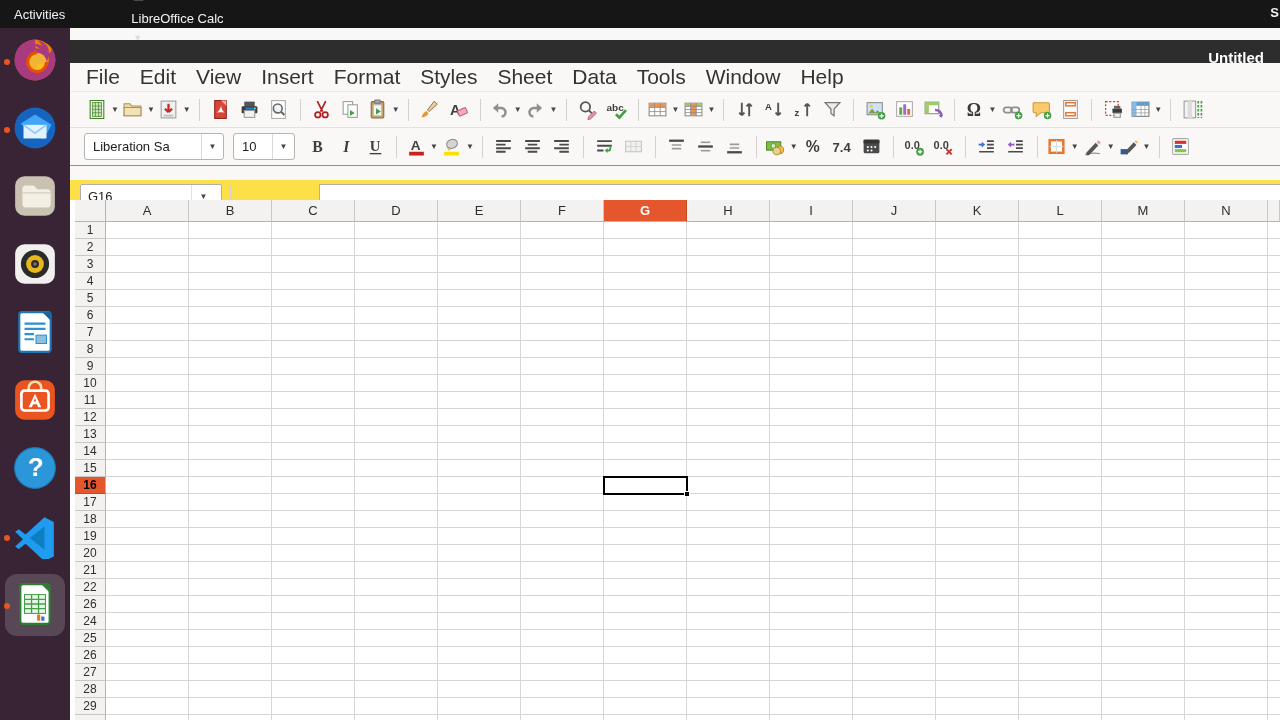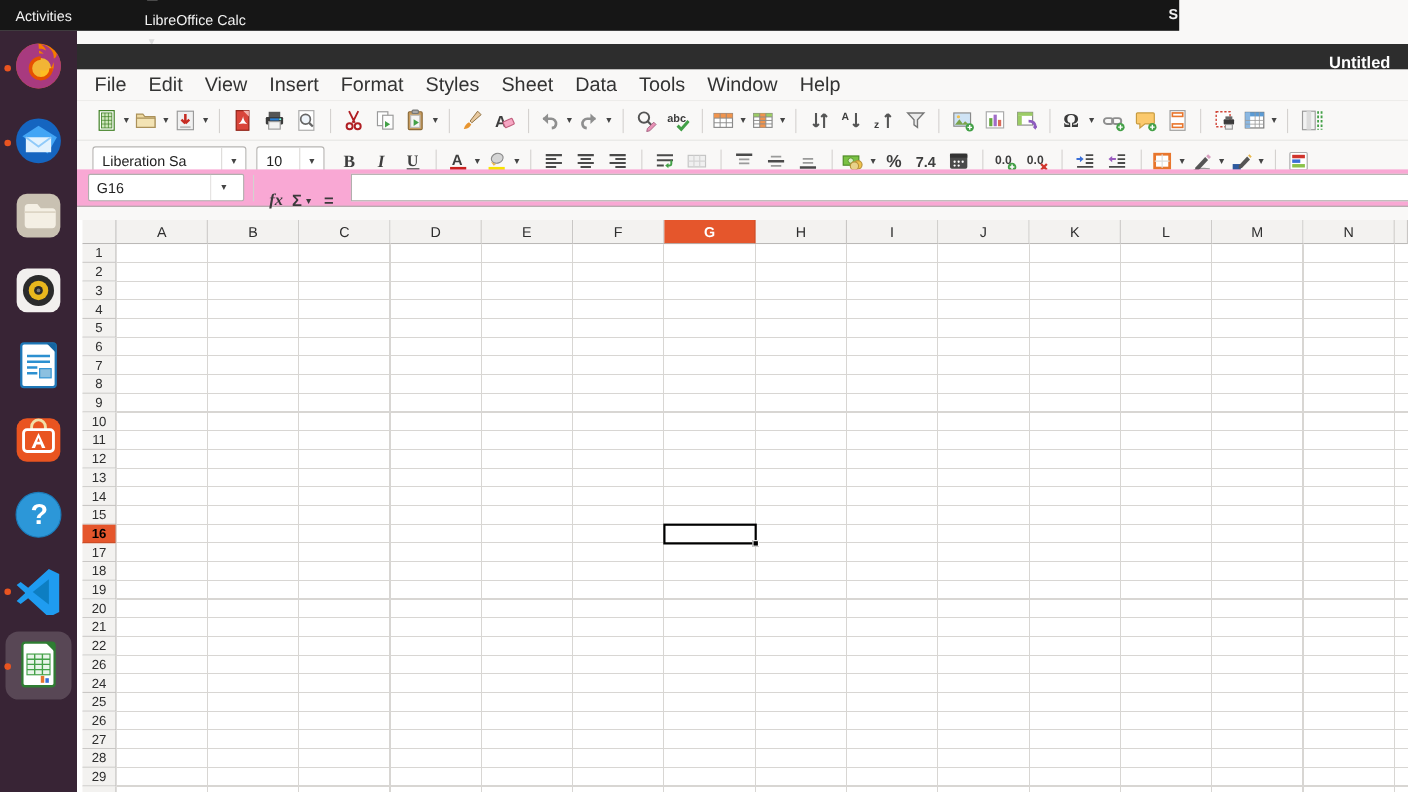--- a/index.html
+++ b/index.html
@@ -1,21 +1,21 @@
 <!DOCTYPE html>
 <html><head>
 <meta charset="utf-8">
 <style>
   * { margin:0; padding:0; box-sizing:border-box; }
   html,body { width:1280px; height:720px; overflow:hidden; background:#000;
     font-family:"Liberation Sans", sans-serif; }
   .screen { position:absolute; inset:0; width:1280px; height:720px; background:#f9f8f7; }
 
   
-  .topbar { position:absolute; left:0; top:0; width:1072px; height:28px;
+  .topbar { position:absolute; left:0; top:0; width:1280px; height:28px;
     background:#161616; color:#f2f2f2; font-size:13px; display:flex; align-items:center; }
   .activities { padding:0 14px; height:100%; display:flex; align-items:center; cursor:default; }
   .appmenu { margin-left:52px; display:flex; align-items:flex-start; gap:7px;flex-direction:column; }
   .appmenu .caret { font-size:9px; color:#ddd; margin-left:2px; }
   .topbar .status { position:absolute; right:1px; top:5px; font-weight:bold; font-size:13px; }
 
   
   .dock { position:absolute; left:0; top:28px; width:70px; height:692px; background:#382435; }
   .dock-item { position:relative; width:70px; height:68px; display:flex; align-items:center; justify-content:center; }
   .dock-item .hl { position:absolute; left:5px; top:2px; width:60px; height:62px; border-radius:12px;
@@ -23,40 +23,40 @@
   .dock-item .dot { position:absolute; left:4px; top:50%; margin-top:-3px; width:6px; height:6px;
     border-radius:50%; background:#e95420; }
   .dock-item svg { position:relative; }
 
   
   .titlebar { position:absolute; left:70px; top:40px; width:1210px; height:35px; background:#2d2d2d;
     color:#fff; font-weight:bold; font-size:15px; display:flex; align-items:center;
     justify-content:flex-end; padding-right:16px; overflow:hidden; }
   .menubar { position:absolute; left:70px; top:63px; width:1210px; height:29px; background:#f9f8f7;
     display:flex; align-items:center; padding-left:6px; border-bottom:1px solid #eceae8; }
-  .menu-item { font-size:18px; color:#333; padding:3px 10px; }
+  .menu-item { font-size:21px; color:#333; padding:3px 10px; }
 
   
   .toolbar { position:absolute; left:70px; width:1210px; background:#f9f8f7; display:flex;
     align-items:center; overflow:hidden; white-space:nowrap; }
   .toolbar.std { top:92px; height:36px; border-bottom:1px solid #e3e1df; padding-left:16px; gap:3px; }
   .toolbar.fmt { top:128px; height:38px; border-bottom:1px solid #f97316; padding-left:14px; gap:3px; }
   .tbtn { display:inline-flex; align-items:center; justify-content:center; height:28px; min-width:26px;
     border-radius:3px; flex:0 0 auto; }
   .tbtn .glyph { display:inline-flex; align-items:center; justify-content:center; width:22px; height:22px; }
   .tbtn .caret { font-size:8px; color:#444; margin-left:3px; }
   .divider { width:1px; height:22px; background:#d4d1cf; margin:0 5px; flex:0 0 auto; }
   .combo { height:27px; background:#fff; border:1px solid #b7b5b3; border-radius:3px;
     display:inline-flex; align-items:center; flex:0 0 auto; margin-right:6px; }
   .combo .cval { font-size:13px; color:#222; padding:0 8px; flex:1; }
   .combo .cbtn { width:22px; height:100%; border-left:1px solid #dcdad8; display:flex;
     align-items:center; justify-content:center; font-size:8px; color:#444; }
 
   
-  .formulabar { position:absolute; left:70px; top:154px; width:1210px; height:34px; background:#f9a8d4;
+  .formulabar { position:absolute; left:70px; top:180px; width:1210px; height:34px; background:#fde047;
     border-bottom:1px solid #aaa8a6; display:flex; align-items:center; padding-left:10px; }
   .namebox { width:142px; height:25px; background:#fff; border:1px solid #b1afad; border-radius:2px;
     display:flex; align-items:center; }
   .namebox input { border:none; outline:none; width:110px; font-size:13px; padding-left:7px;
     font-family:"Liberation Sans", sans-serif; color:#222; background:transparent; }
   .namebox .cbtn { width:24px; height:100%; display:flex; align-items:center; justify-content:center;
     font-size:8px; color:#444; border-left:1px solid #e4e2e0; }
   .fdivider { width:1px; height:24px; background:#d4d1cf; margin:0 8px; }
   .fbtn { display:inline-flex; align-items:center; justify-content:center; min-width:24px; height:26px;
     font-size:15px; font-weight:bold; color:#3a3a3a;margin-top:24px; }

